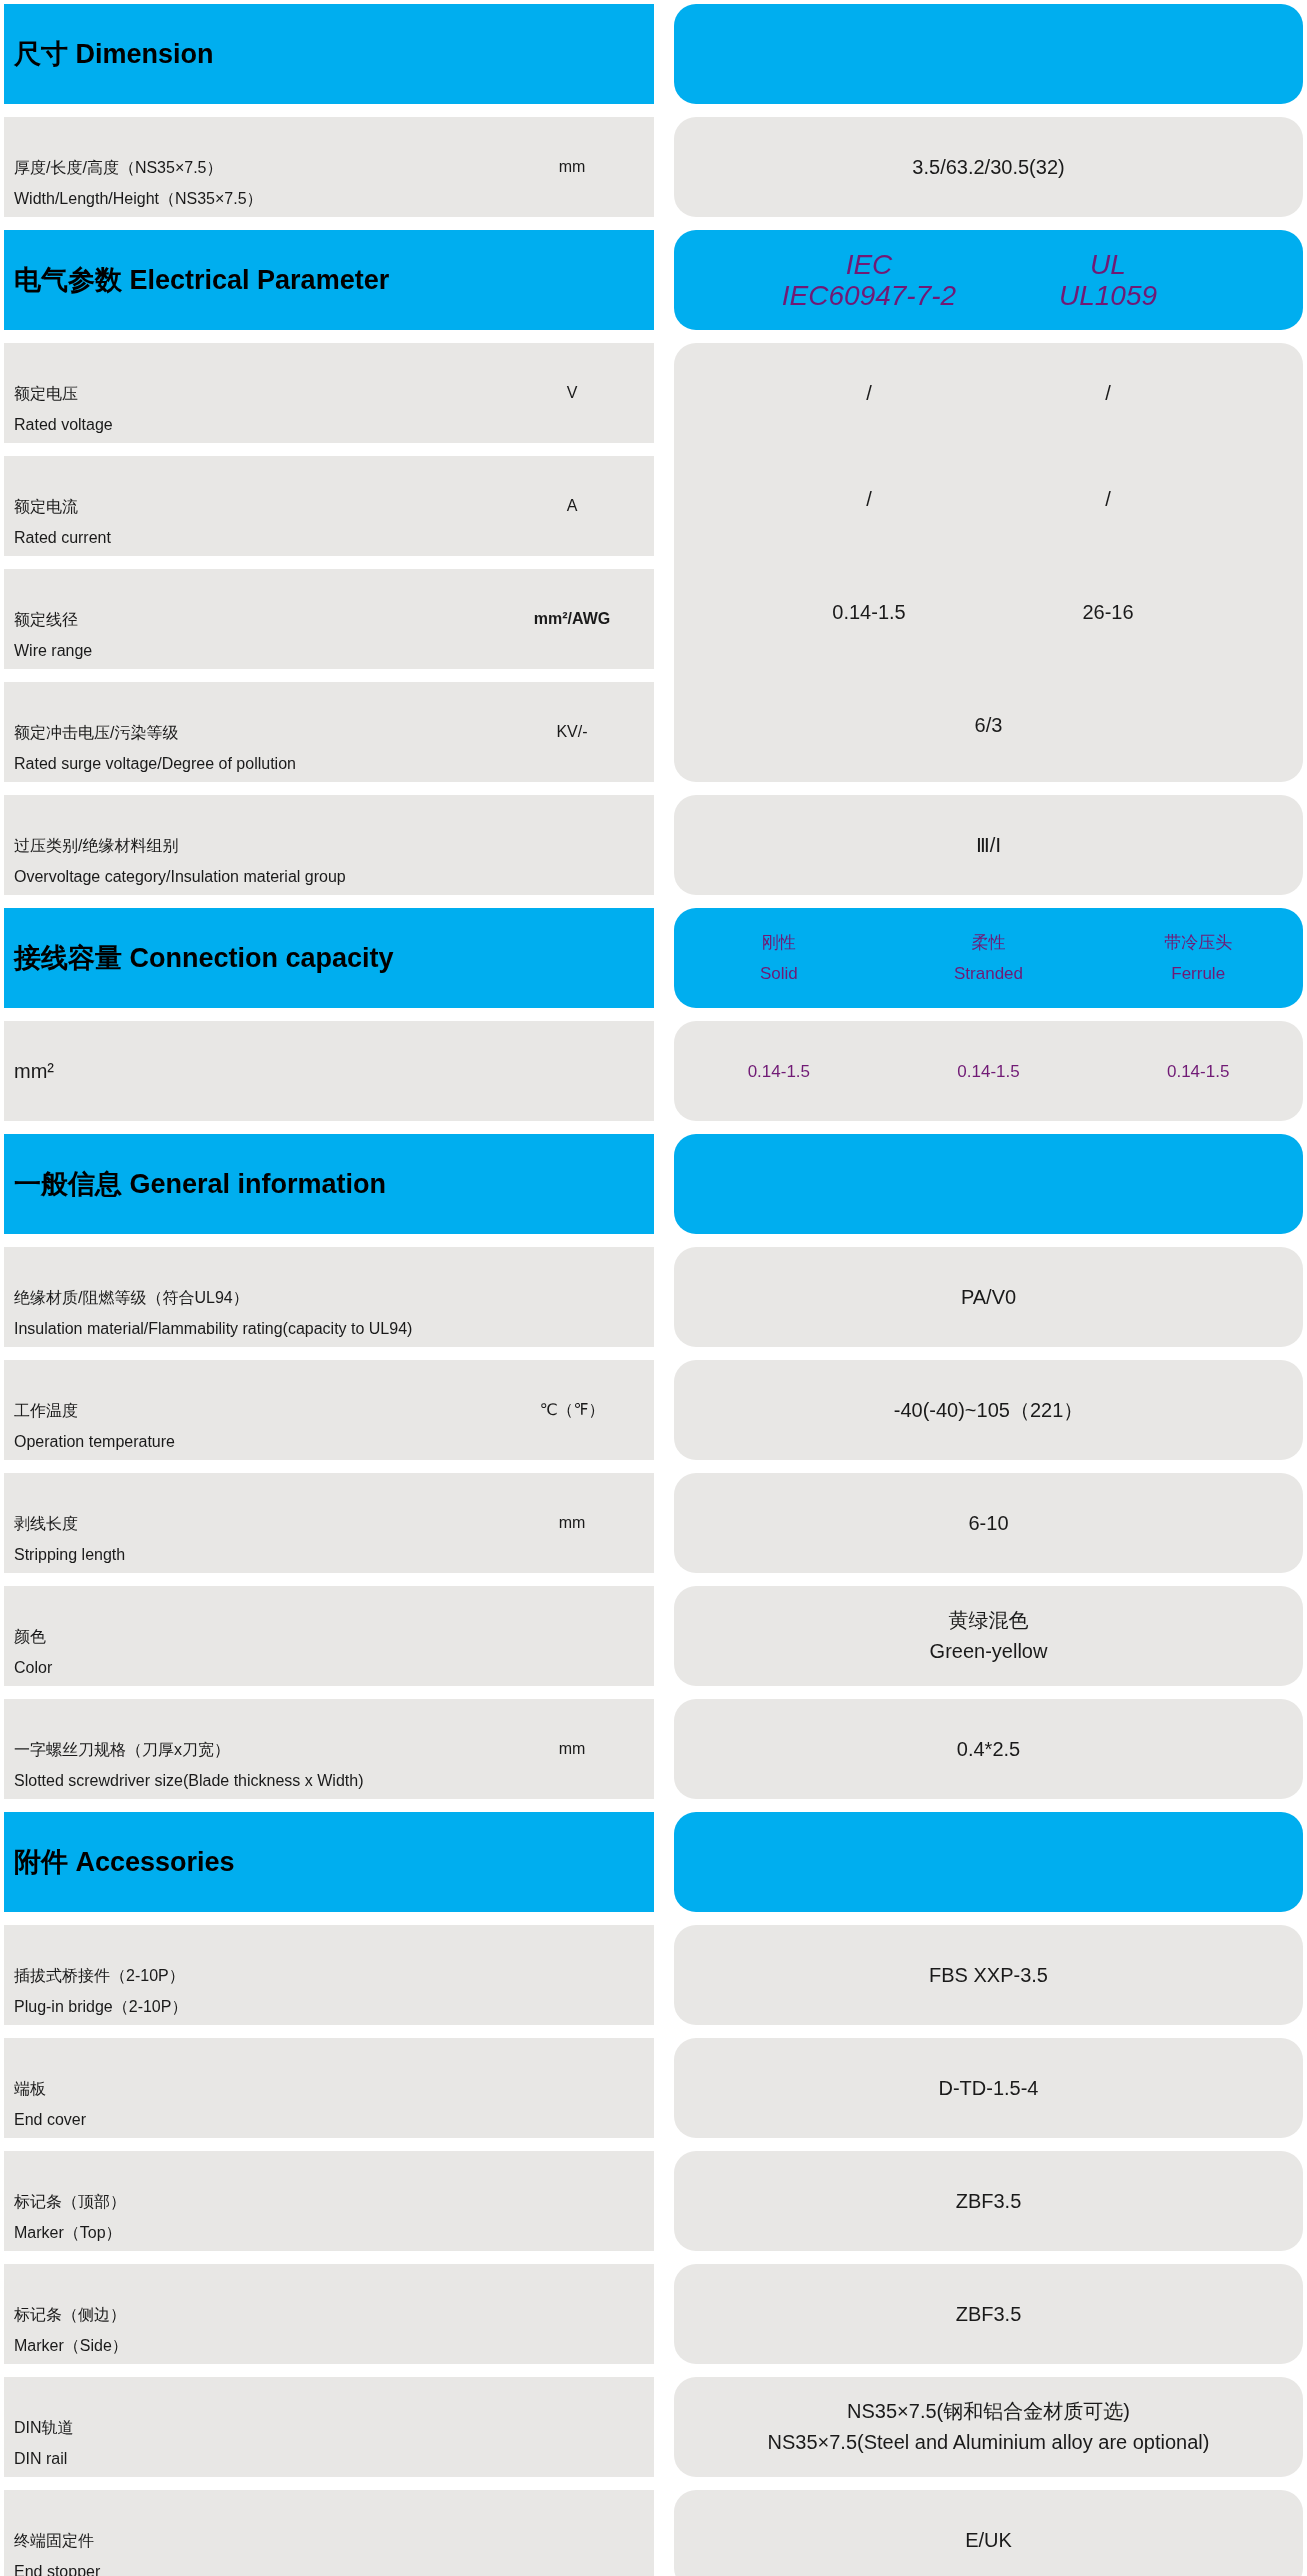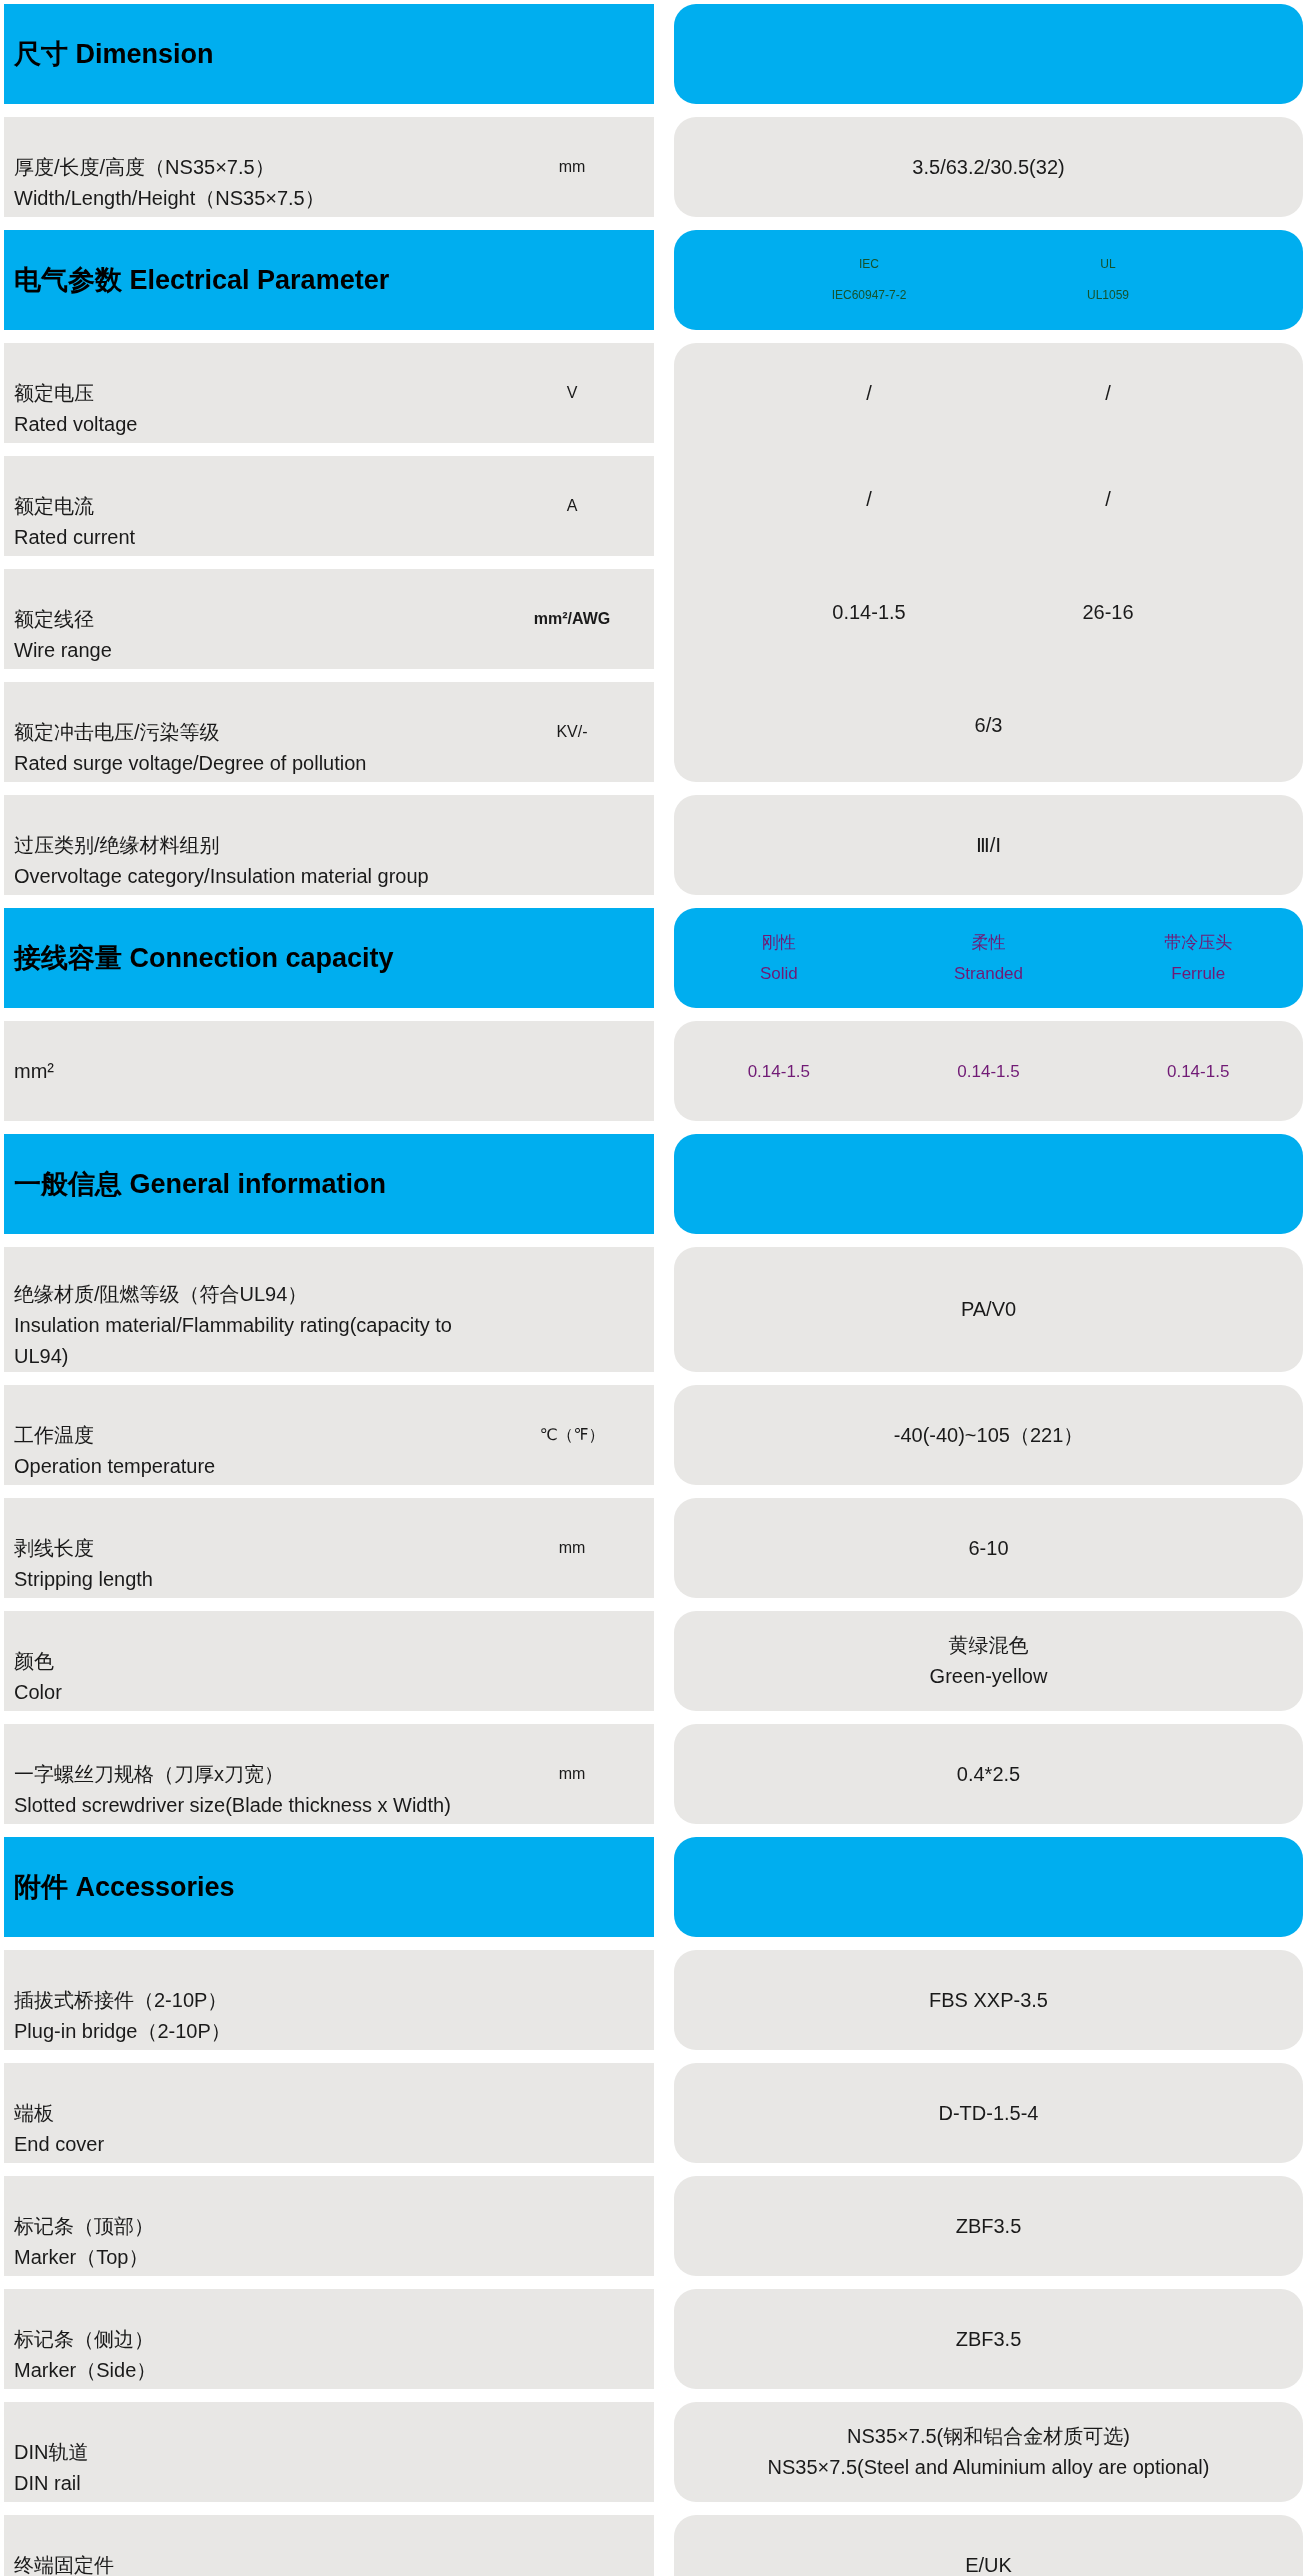--- a/index.html
+++ b/index.html
@@ -4,28 +4,28 @@
 <style>
   html,body { margin:0; padding:0; background:#ffffff; }
   body { width:1307px; font-family:"Liberation Sans","DejaVu Sans",sans-serif; color:#1a1a1a; }
   .page { padding:4px; }
   .row { display:flex; gap:20px; margin-bottom:13px; }
   .cell { background:#e8e7e5; box-sizing:border-box; }
   .left  { width:650px; min-height:100px; position:relative; display:flex; flex-direction:column; justify-content:center; padding-left:10px; }
   .right { flex:1; min-height:100px; display:flex; flex-direction:column; justify-content:center; align-items:center; text-align:center;border-radius:22px; }
   .head { background:#00aeef; }
   .htxt { font-weight:bold; font-size:27px; color:#000; }
-  .label { width:448px; font-size:20px; line-height:31px;margin-top:32px; }
+  .label { width:448px; font-size:16px; line-height:31px;margin-top:32px; }
   .single-label { font-size:20px; }
   .unit { position:absolute; right:22px; top:50%; transform:translateY(-50%); width:120px; text-align:center; font-size:16px; line-height:28px; }
   .unit--wrap { width:86px; right:39px; overflow-wrap:anywhere;font-weight:bold; }
   .val { font-size:20px; line-height:31px; }
   .pair { display:flex; justify-content:center; gap:30px; width:100%; }
   .pair > * { width:209px; text-align:center; }
-  .col2 { font-size:12px; line-height:31px; color:#14532d; }
+  .col2 { font-size:28px; line-height:31px; color:#701a75;font-style:italic; }
   .trio { display:flex; width:100%; }
   .trio > * { flex:1; text-align:center; font-size:17px; line-height:31px; color:#701a75; }
   .merged { min-height:437px; display:grid; grid-template-rows:100px 113px 113px 113px; align-items:stretch; }
   .mrow { display:flex; align-items:center; justify-content:center; }
   .stack { width:650px; display:flex; flex-direction:column; gap:13px; }
   .stack .left { width:650px; }
 </style>
 </head>
 <body>
 

